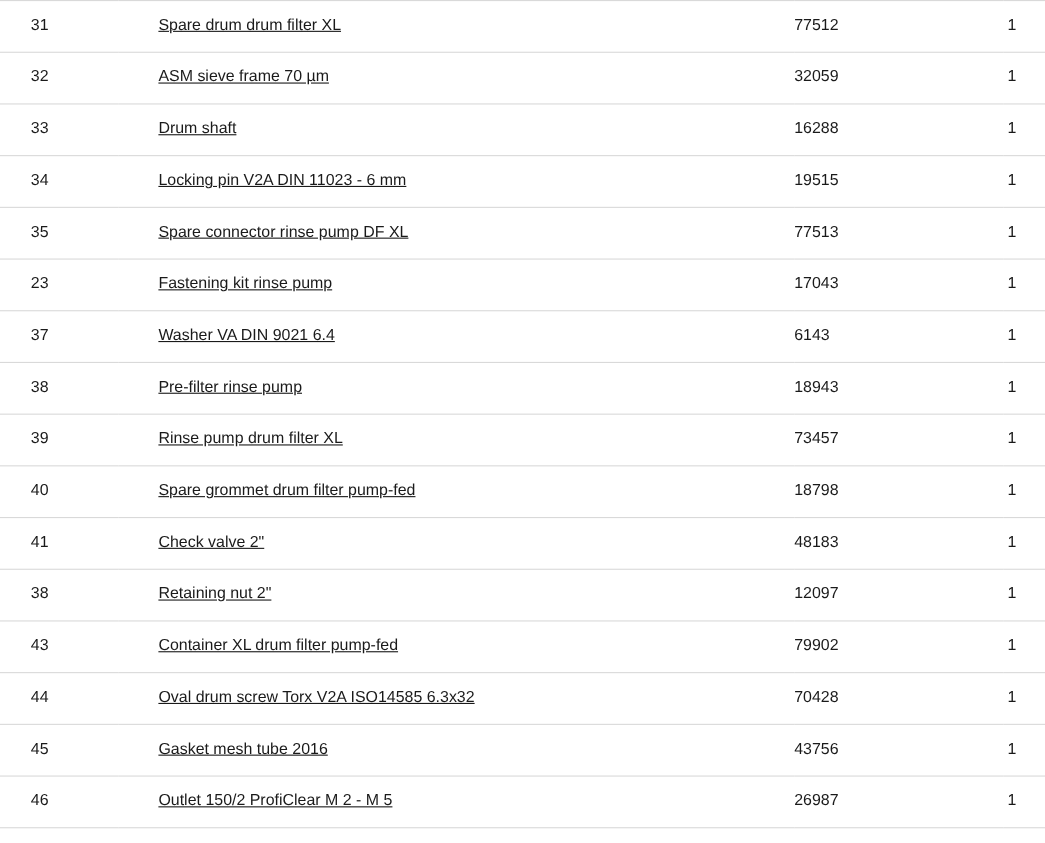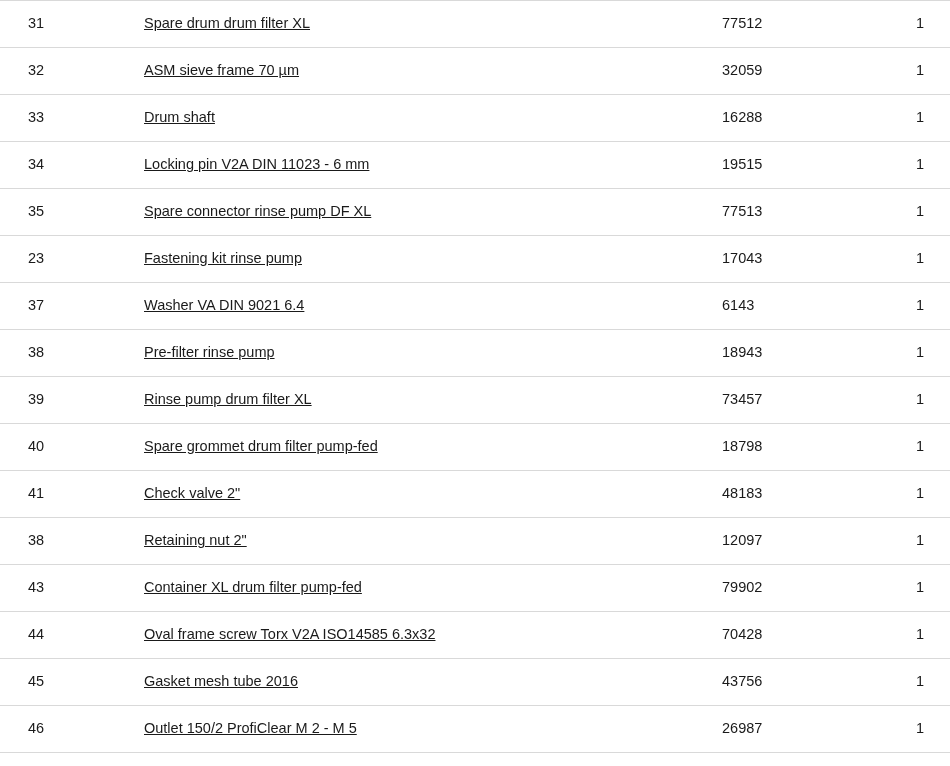--- a/index.html
+++ b/index.html
@@ -134,21 +134,21 @@
         <td class="col-qty">1</td>
       </tr>
       <tr>
         <td class="col-pos">43</td>
         <td class="col-name">Container XL drum filter pump-fed</td>
         <td class="col-number">79902</td>
         <td class="col-qty">1</td>
       </tr>
       <tr>
         <td class="col-pos">44</td>
-        <td class="col-name">Oval frame screw Torx V2A ISO14585 6.3x32</td>
+        <td class="col-name">Oval drum screw Torx V2A ISO14585 6.3x32</td>
         <td class="col-number">70428</td>
         <td class="col-qty">1</td>
       </tr>
       <tr>
         <td class="col-pos">45</td>
         <td class="col-name">Gasket mesh tube 2016</td>
         <td class="col-number">43756</td>
         <td class="col-qty">1</td>
       </tr>
       <tr>

